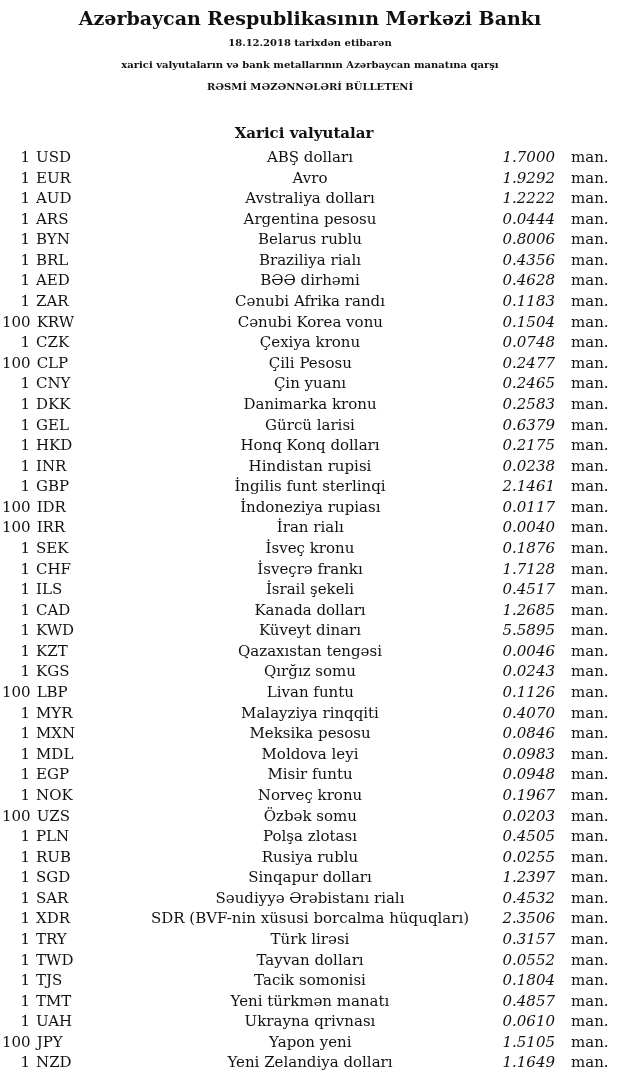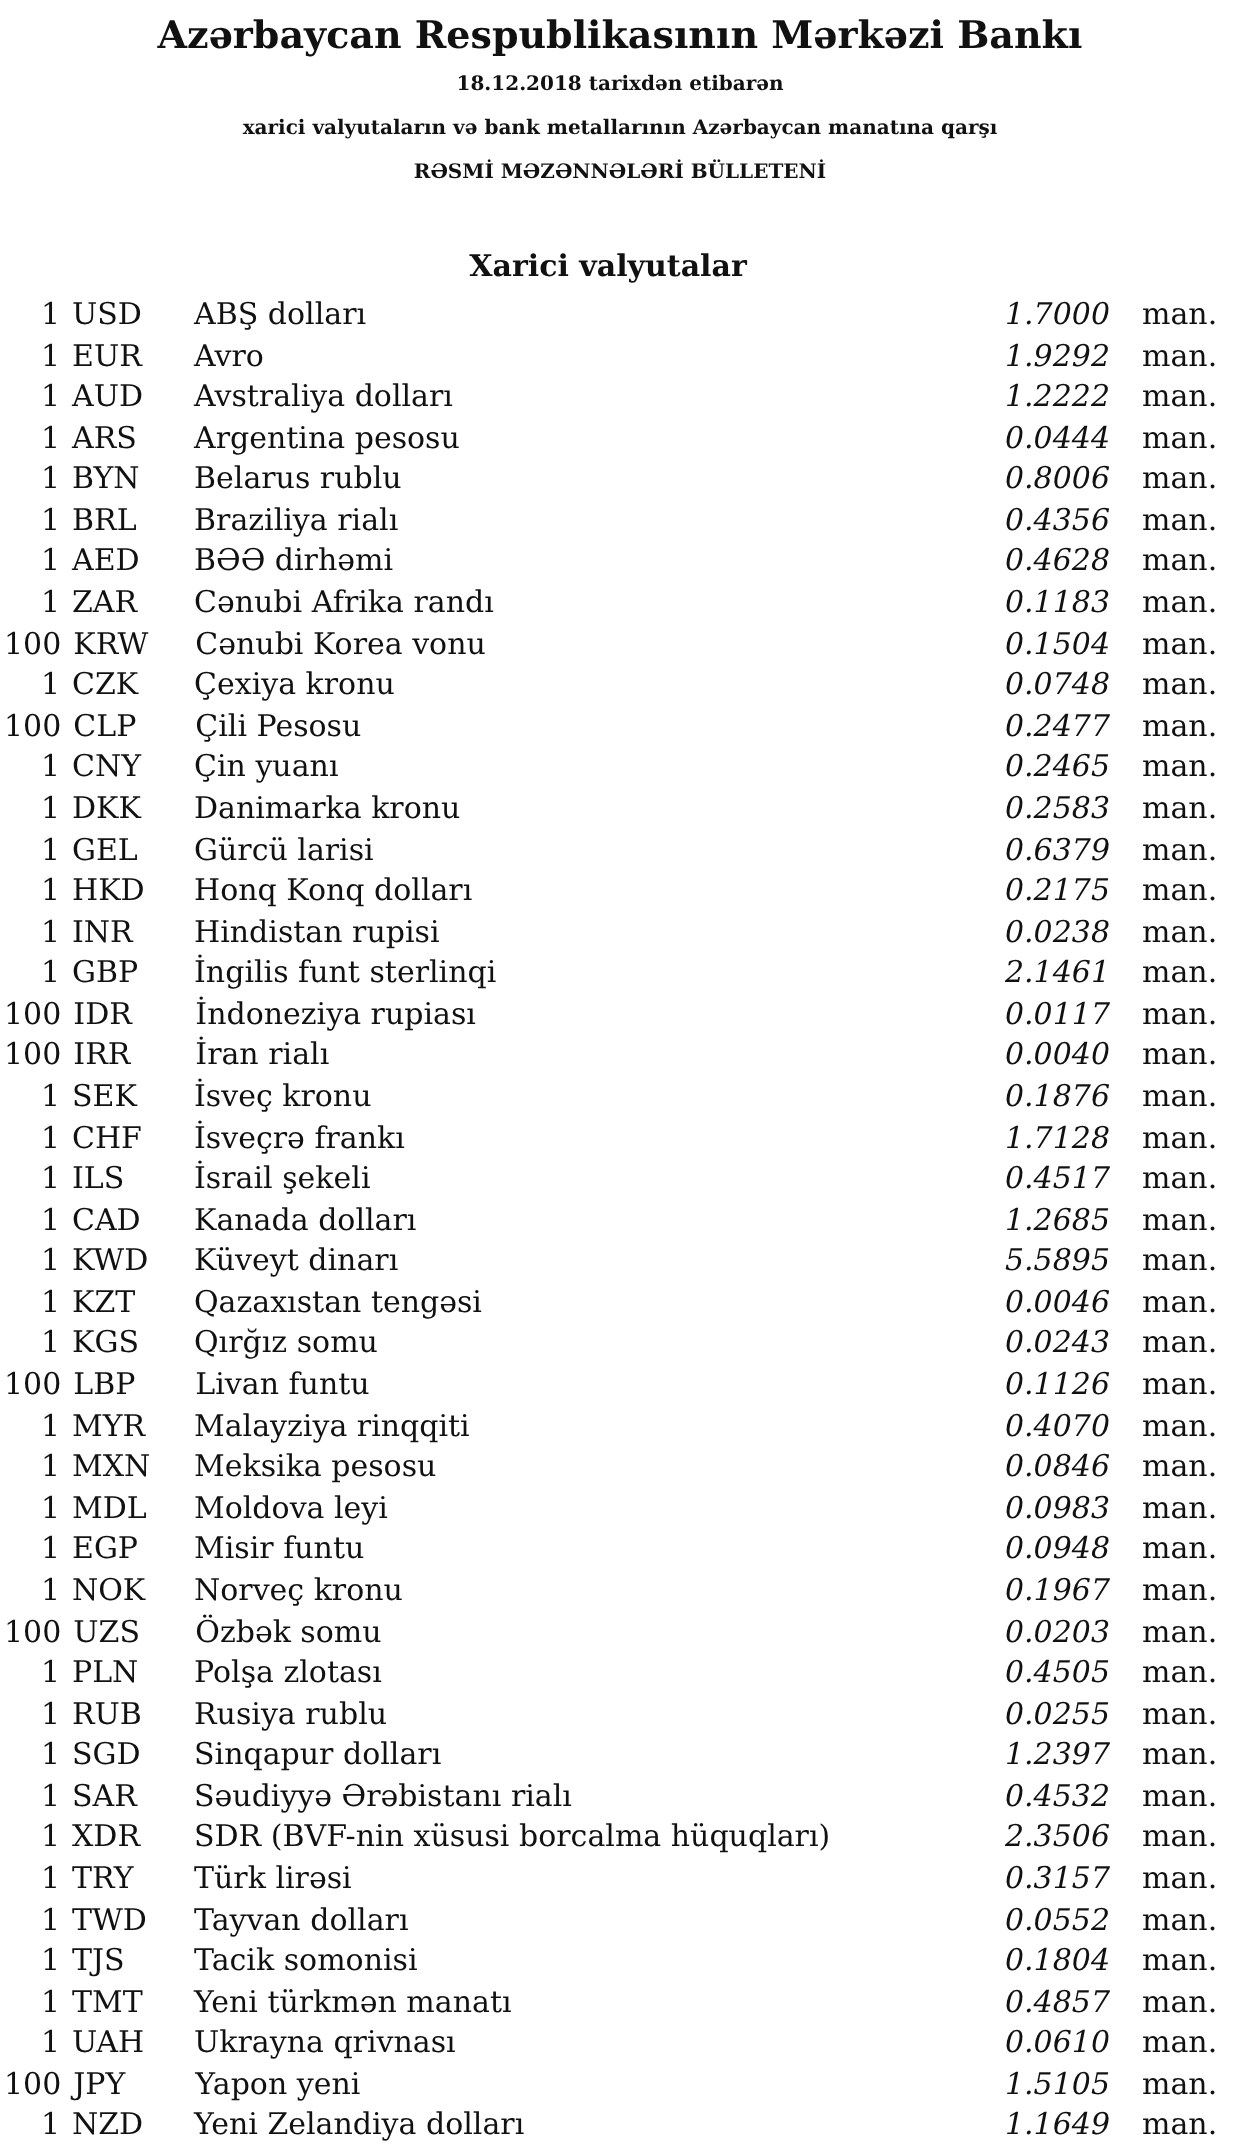--- a/index.html
+++ b/index.html
@@ -57,22 +57,23 @@
     text-align: right;
   }
   .row .code {
     flex: 0 0 58px;
     margin-left: 6px;
     text-align: left;
   }
   .row .name {
     flex: 1 1 auto;
     padding-left: 3px;
-    text-align: left;
+    text-align: center;
     overflow: hidden;
+    margin-left: 38px;
   }
   .row .rate {
     flex: 0 0 70px;
     text-align: right;
     font-weight: normal;
     font-style: italic;
   }
   .row .unit {
     flex: 0 0 57px;
     padding-left: 16px;

